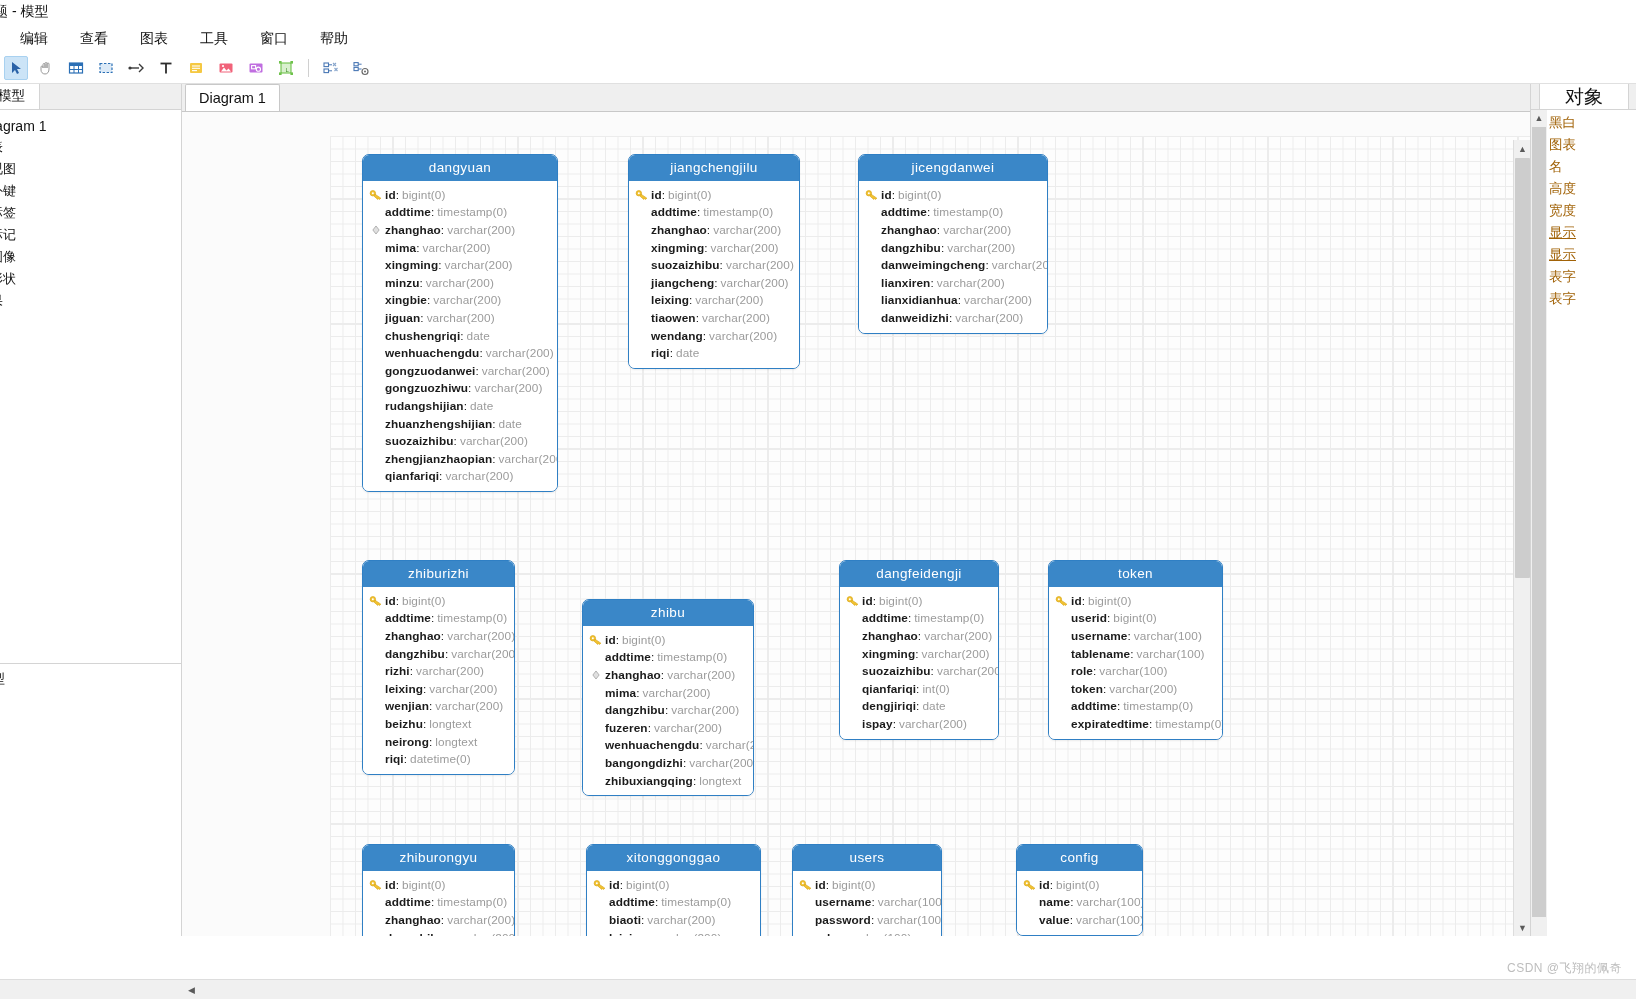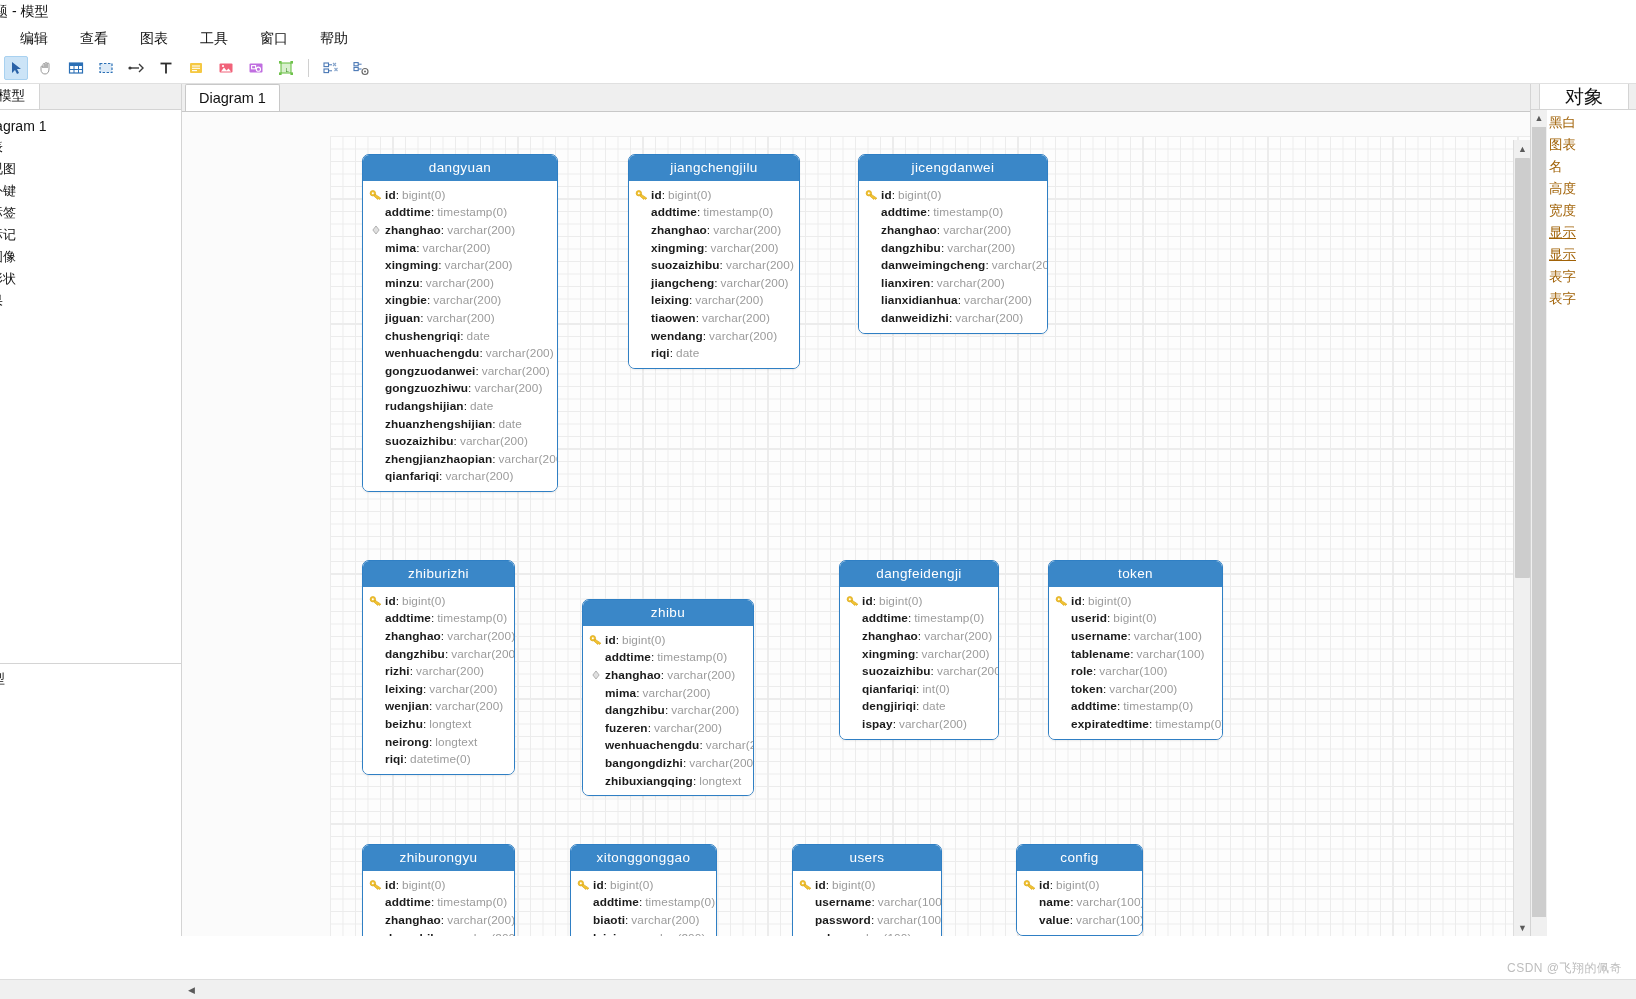--- a/index.html
+++ b/index.html
@@ -967,21 +967,21 @@
                 <span class="f-type">varchar(200)</span>
               </div>
               <div class="field">
                 <span class="f-icon"></span>
                 <span class="f-name">dangzhibu</span>
                 <span class="f-sep">:</span>
                 <span class="f-type">varchar(200)</span>
               </div>
             </div>
           </div>
-          <div class="entity" style="left: 240px; top: 708px; width: 147px;">
+          <div class="entity" style="left: 256px; top: 708px; width: 175px;">
             <div class="entity-header"><span>xitonggonggao</span></div>
             <div class="entity-body">
               <div class="field">
                 <span class="f-icon">
                   <svg viewBox="0 0 16 16" width="16" height="16">
                     <circle cx="4.4" cy="6" r="3.1" fill="#f2c231" stroke="#d8a81c" stroke-width="0.8"></circle>
                     <circle cx="4.4" cy="6" r="1.1" fill="#fff"></circle>
                     <path d="M6.8 7 L13.5 11.6 L12.2 13 L11 12.2 L10.2 13 L9 12.2 L5.6 9.2 Z" fill="#f2c231" stroke="#d8a81c" stroke-width="0.8"></path>
                   </svg>
                 </span>

